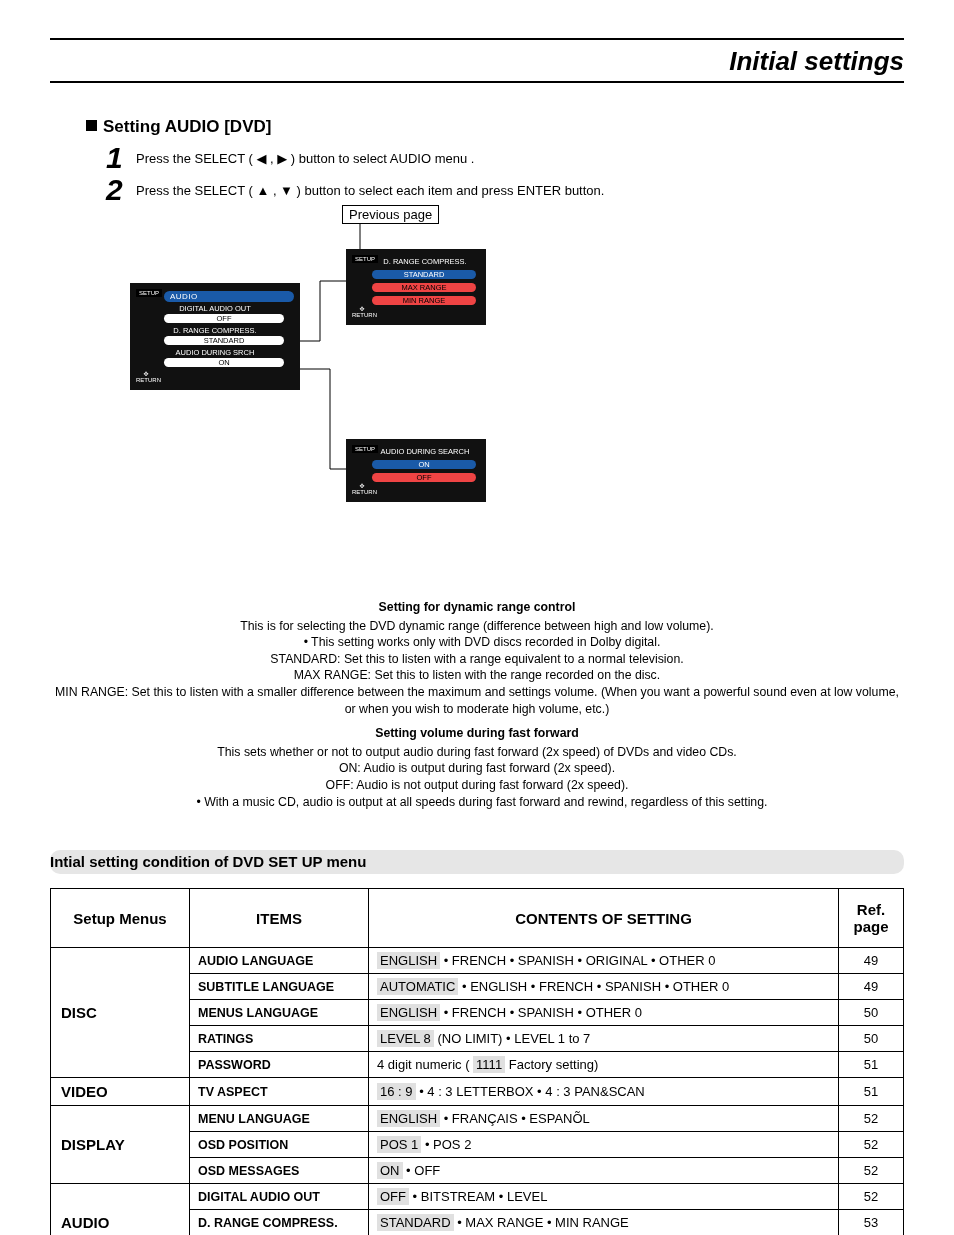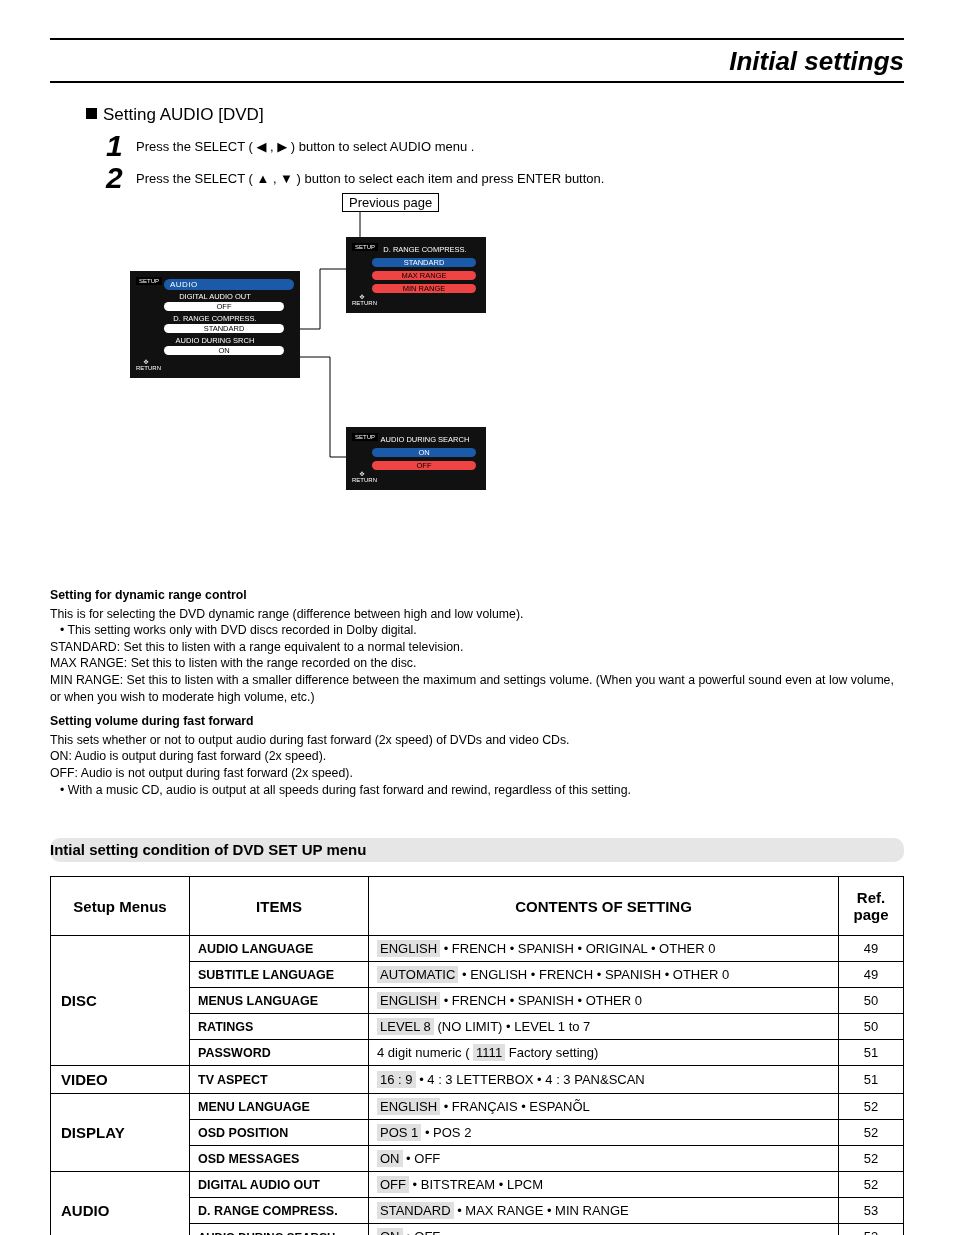--- a/index.html
+++ b/index.html
@@ -21,22 +21,22 @@
   }
   .title-bar {
     text-align: right;
     font-size: 26px;
     font-weight: bold;
     font-style: italic;
     margin: 6px 0 4px 0;
   }
   .section-head {
     font-size: 17px;
-    font-weight: normal;
-    margin: 22px 0 6px 36px;
+    font-weight: bold;
+    margin: 34px 0 6px 36px;
   }
   .section-head .sq {
     display: inline-block;
     width: 11px;
     height: 11px;
     background: #000;
     margin-right: 6px;
     vertical-align: 1px;
   }
   .step-row {
@@ -144,20 +144,21 @@
     position: absolute;
     left: 0; top: 0;
     width: 440px; height: 350px;
     pointer-events: none;
   }
   .explain-col {
     flex: 1;
     font-size: 12.3px;
     line-height: 1.35;
     padding-top: 38px;
+    text-align: center;
   }
   .explain-col .eh {
     font-weight: bold;
     margin-bottom: 2px;
   }
   .explain-block { margin-bottom: 8px; }
   .indent-bullet { padding-left: 10px; }
   .return-note {
     font-size: 13.5px;
     margin: 22px 0 0 300px;
@@ -373,21 +374,21 @@
         <td class="page">52</td>
       </tr>
       <tr>
         <td class="item">OSD MESSAGES</td>
         <td><span class="hl">ON</span><span>    •    OFF</span></td>
         <td class="page">52</td>
       </tr>
       <tr>
         <td class="grp" rowspan="3">AUDIO</td>
         <td class="item">DIGITAL AUDIO OUT</td>
-        <td><span class="hl">OFF</span><span>    •    BITSTREAM    •    LPCM</span></td>
+        <td><span class="hl">OFF</span><span>    •    BITSTREAM    •    LEVEL</span></td>
         <td class="page">52</td>
       </tr>
       <tr>
         <td class="item">D. RANGE COMPRESS.</td>
         <td><span class="hl">STANDARD</span><span>    •    MAX RANGE    •    MIN RANGE</span></td>
         <td class="page">53</td>
       </tr>
       <tr>
         <td class="item" style="font-size:11.5px">AUDIO DURING SEARCH</td>
         <td><span class="hl">ON</span><span>    •    OFF</span></td>

